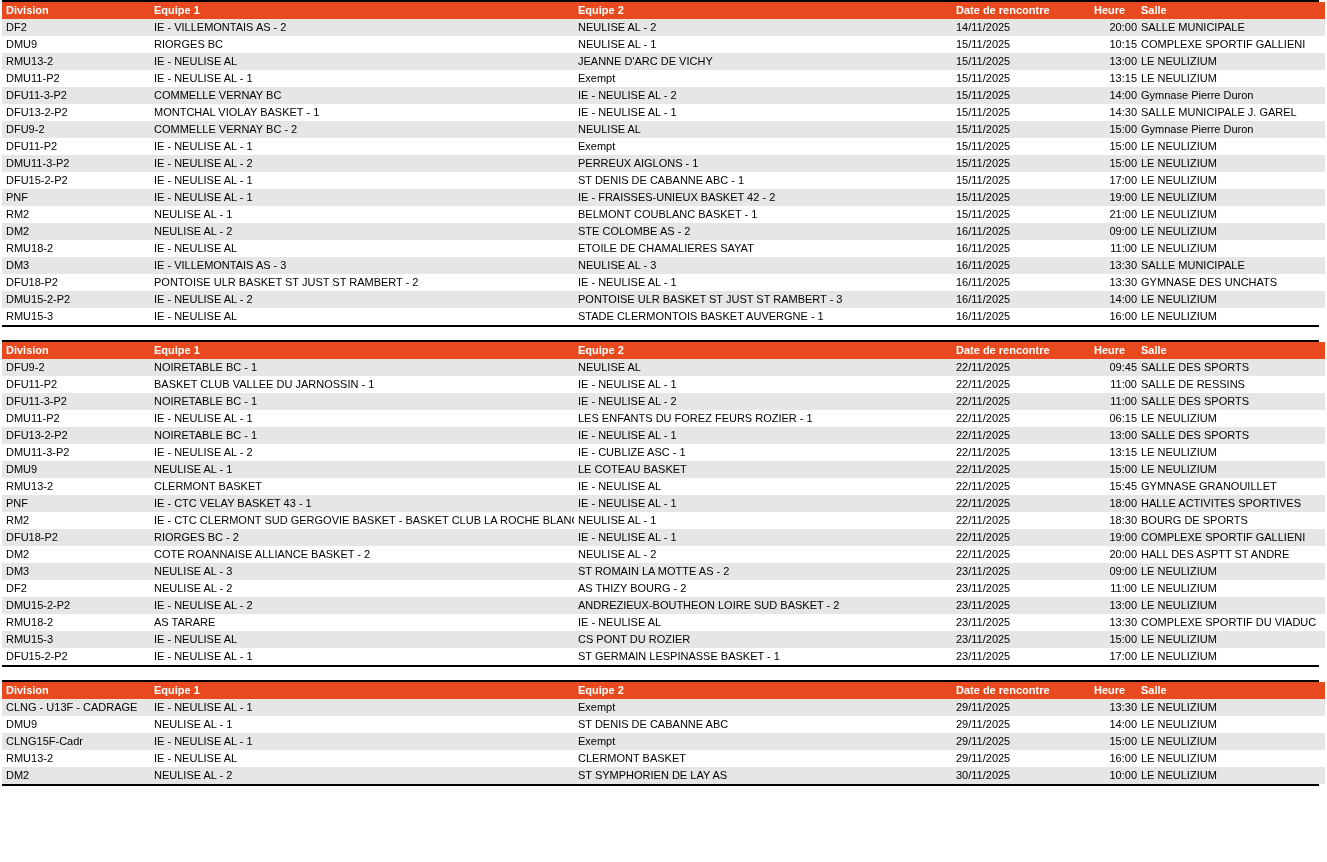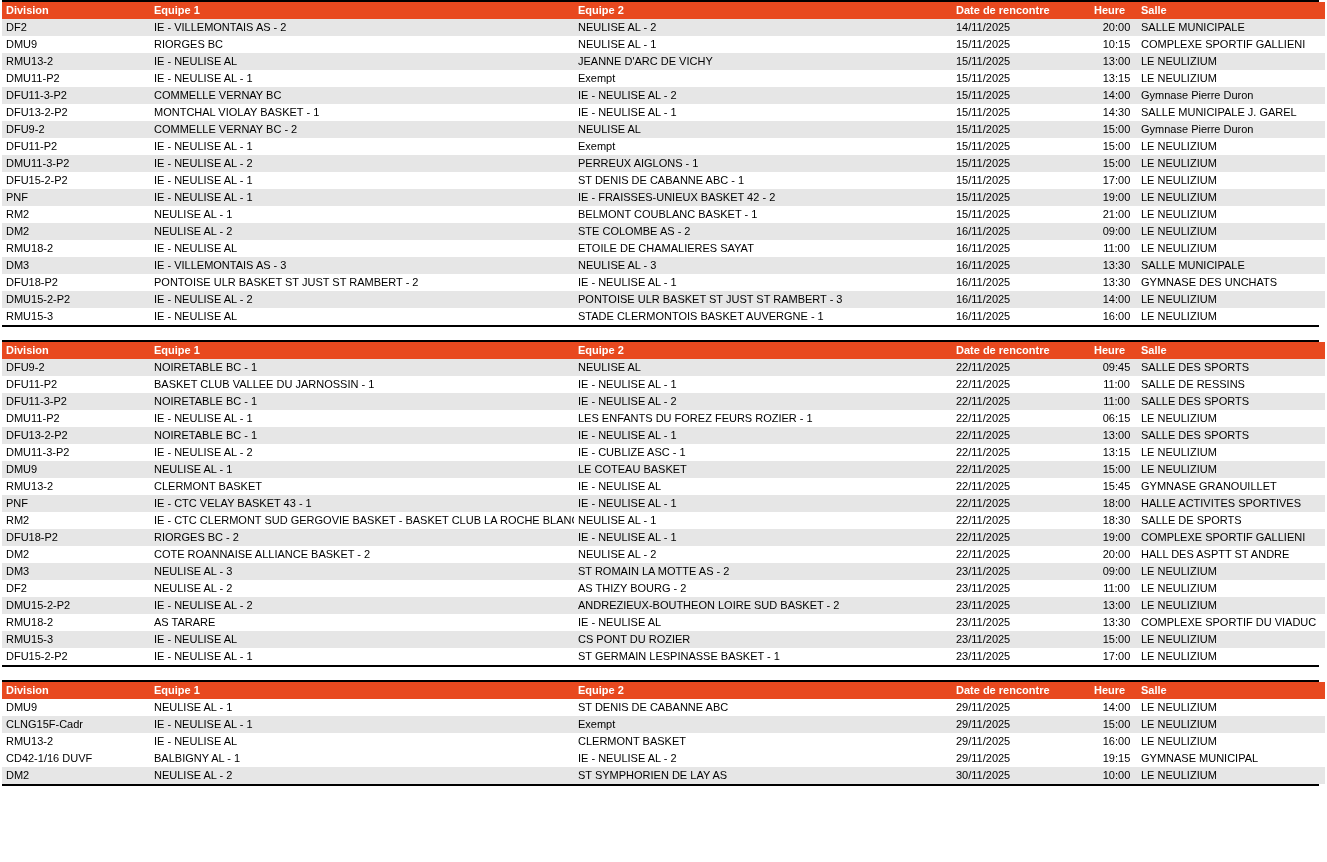--- a/index.html
+++ b/index.html
@@ -57,21 +57,21 @@
     vertical-align: middle;
   }
   table.sched tbody tr.alt td {
     background: #E6E6E6;
   }
   table.sched tbody tr.plain td {
     background: #ffffff;
   }
   td.c-heure-cell {
     padding-left: 2px;
-    text-align: center;
+    text-align: right;
   }
   .block {
     margin-bottom: 0;
   }
   .block-rule {
     border-top: 2px solid #000000;
     margin: 0 2px;
   }
   .gap {
     height: 13px;
@@ -350,21 +350,21 @@
               <td>22/11/2025</td>
               <td class="c-heure-cell">18:00</td>
               <td>HALLE ACTIVITES SPORTIVES</td>
             </tr>
             <tr class="plain">
               <td>RM2</td>
               <td>IE - CTC CLERMONT SUD GERGOVIE BASKET - BASKET CLUB LA ROCHE BLANCHE - 1</td>
               <td>NEULISE AL - 1</td>
               <td>22/11/2025</td>
               <td class="c-heure-cell">18:30</td>
-              <td>SALLE DE SPORTS</td>
+              <td>BOURG DE SPORTS</td>
             </tr>
             <tr class="alt">
               <td>DFU18-P2</td>
               <td>RIORGES BC - 2</td>
               <td>IE - NEULISE AL - 1</td>
               <td>22/11/2025</td>
               <td class="c-heure-cell">19:00</td>
               <td>COMPLEXE SPORTIF GALLIENI</td>
             </tr>
             <tr class="plain">
@@ -443,20 +443,28 @@
             <tr>
               <th>Division</th>
               <th>Equipe 1</th>
               <th>Equipe 2</th>
               <th>Date de rencontre</th>
               <th class="h-heure">Heure</th>
               <th>Salle</th>
             </tr>
           </thead>
           <tbody>
+            <tr class="alt">
+              <td>CLNG - U13F -  CADRAGE</td>
+              <td>IE - NEULISE AL - 1</td>
+              <td>Exempt</td>
+              <td>29/11/2025</td>
+              <td class="c-heure-cell">13:30</td>
+              <td>LE NEULIZIUM</td>
+            </tr>
             <tr class="plain">
               <td>DMU9</td>
               <td>NEULISE AL - 1</td>
               <td>ST DENIS DE CABANNE ABC</td>
               <td>29/11/2025</td>
               <td class="c-heure-cell">14:00</td>
               <td>LE NEULIZIUM</td>
             </tr>
             <tr class="alt">
               <td>CLNG15F-Cadr</td>
@@ -466,28 +474,20 @@
               <td class="c-heure-cell">15:00</td>
               <td>LE NEULIZIUM</td>
             </tr>
             <tr class="plain">
               <td>RMU13-2</td>
               <td>IE - NEULISE AL</td>
               <td>CLERMONT BASKET</td>
               <td>29/11/2025</td>
               <td class="c-heure-cell">16:00</td>
               <td>LE NEULIZIUM</td>
-            </tr>
-            <tr class="plain">
-              <td>CD42-1/16 DUVF</td>
-              <td>BALBIGNY AL - 1</td>
-              <td>IE - NEULISE AL - 2</td>
-              <td>29/11/2025</td>
-              <td class="c-heure-cell">19:15</td>
-              <td>GYMNASE MUNICIPAL</td>
             </tr>
             <tr class="alt">
               <td>DM2</td>
               <td>NEULISE AL - 2</td>
               <td>ST SYMPHORIEN DE LAY AS</td>
               <td>30/11/2025</td>
               <td class="c-heure-cell">10:00</td>
               <td>LE NEULIZIUM</td>
             </tr>
           </tbody>

